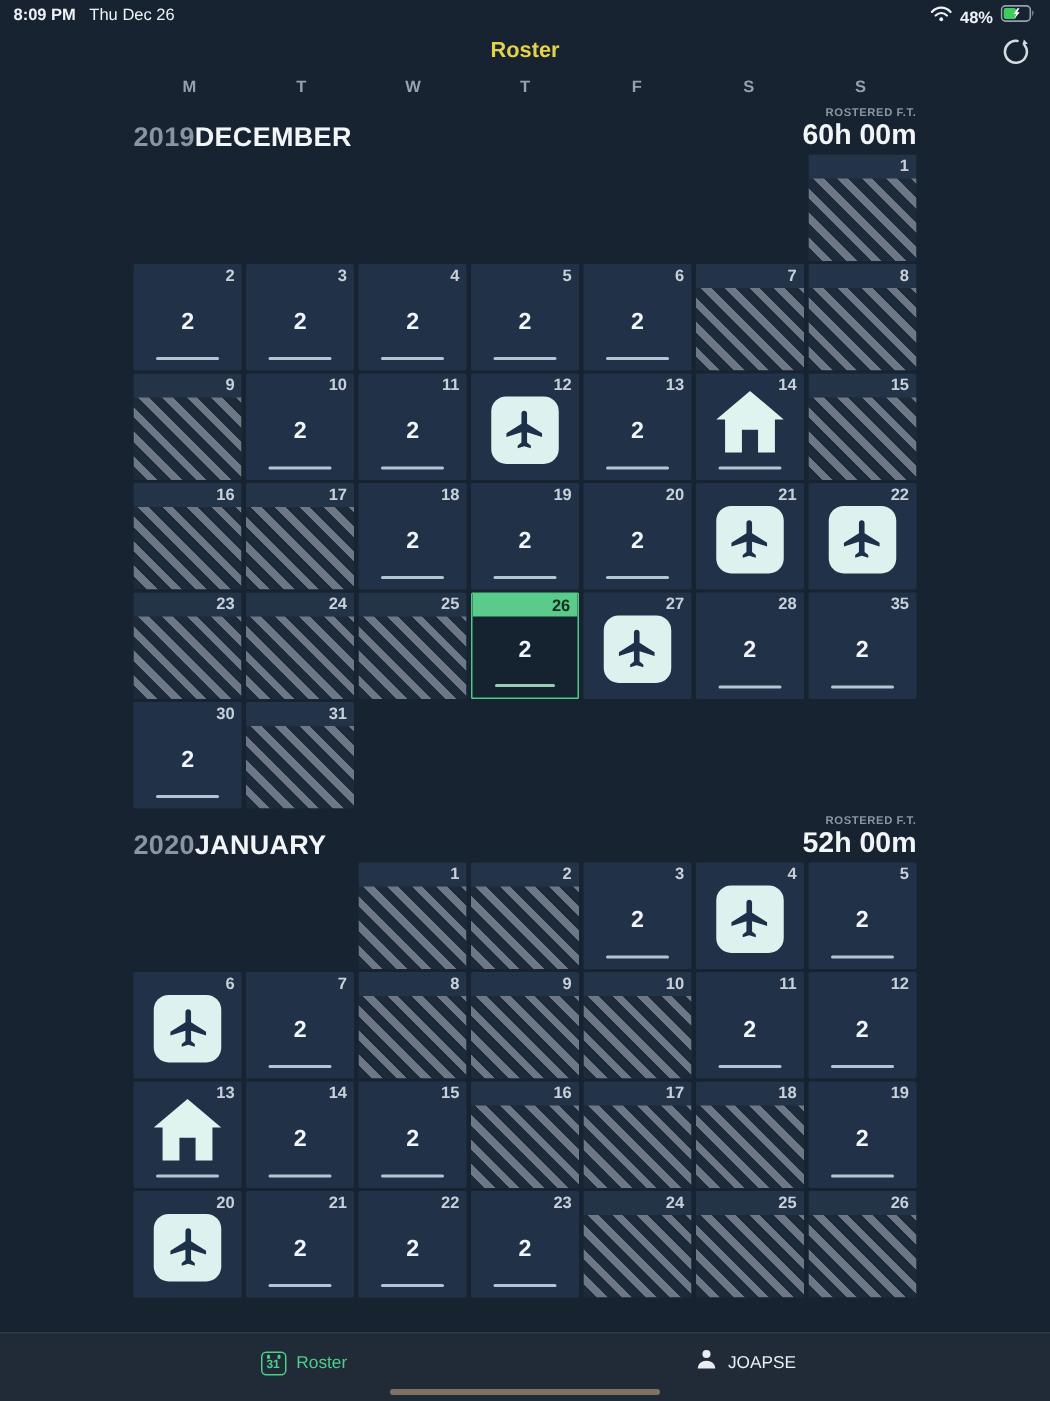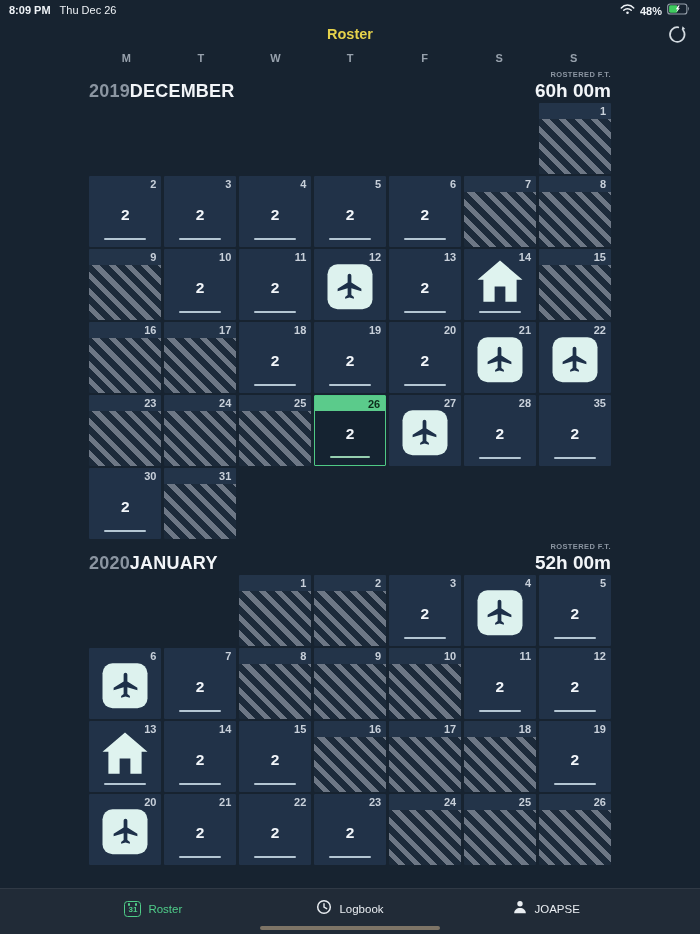--- a/index.html
+++ b/index.html
@@ -500,29 +500,20 @@
 
   <div class="tabbar">
     <div class="tab active">
       <span class="cal-icon">
         <span class="cal-num">31</span>
       </span>
       <span class="tab-label">Roster</span>
     </div>
     <div class="tab">
       <span>
-        <svg viewBox="0 0 16 16" width="16" height="16">
-          <circle cx="8" cy="8" r="6.3" fill="none" stroke="#e9edf1" stroke-width="1.5"></circle>
-          <path d="M8 4.7 V8.2 L10.7 9.7" fill="none" stroke="#e9edf1" stroke-width="1.4" stroke-linecap="round" stroke-linejoin="round"></path>
-        </svg>
-      </span>
-      <span class="tab-label">Logbook</span>
-    </div>
-    <div class="tab">
-      <span>
         <svg viewBox="0 0 14 14" width="14" height="14">
           <circle cx="7" cy="3.7" r="2.7" fill="#e9edf1"></circle>
           <path d="M1.2 13.3 c0-3.2 2.6-5.2 5.8-5.2 s5.8 2 5.8 5.2 z" fill="#e9edf1"></path>
         </svg>
       </span>
       <span class="tab-label">JOAPSE</span>
     </div>
   </div>
 
   <div class="home-indicator"></div>

